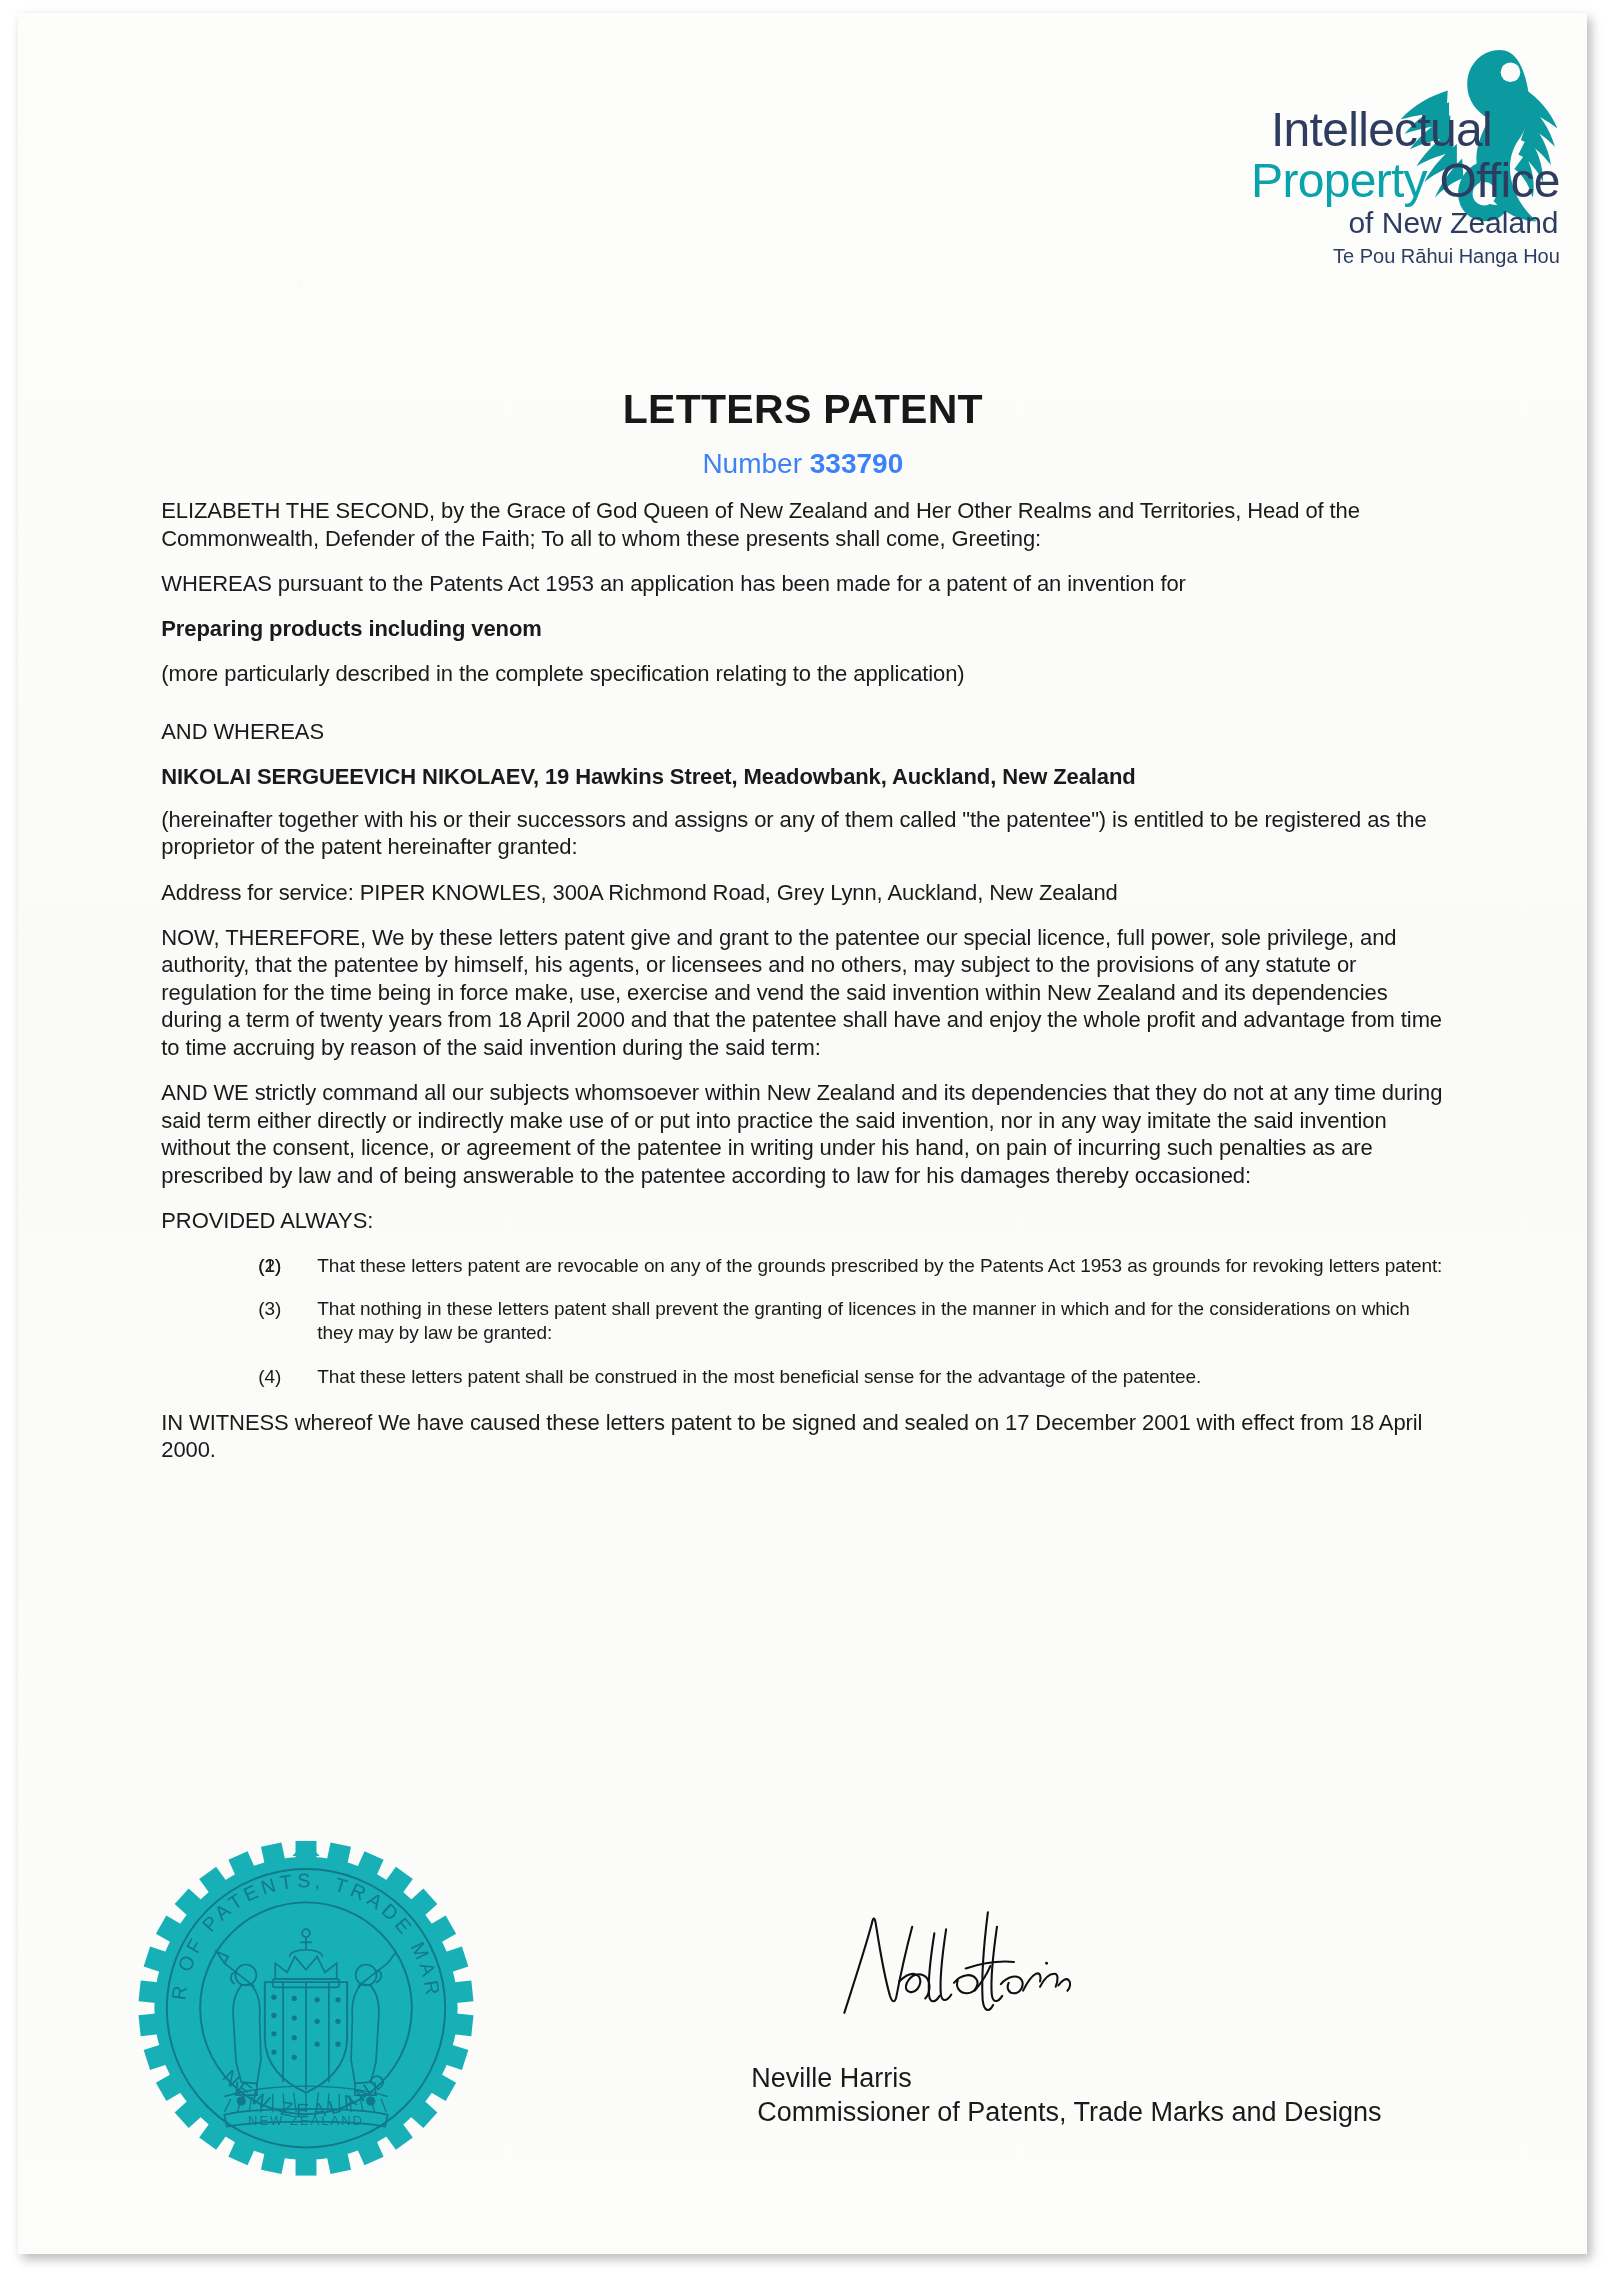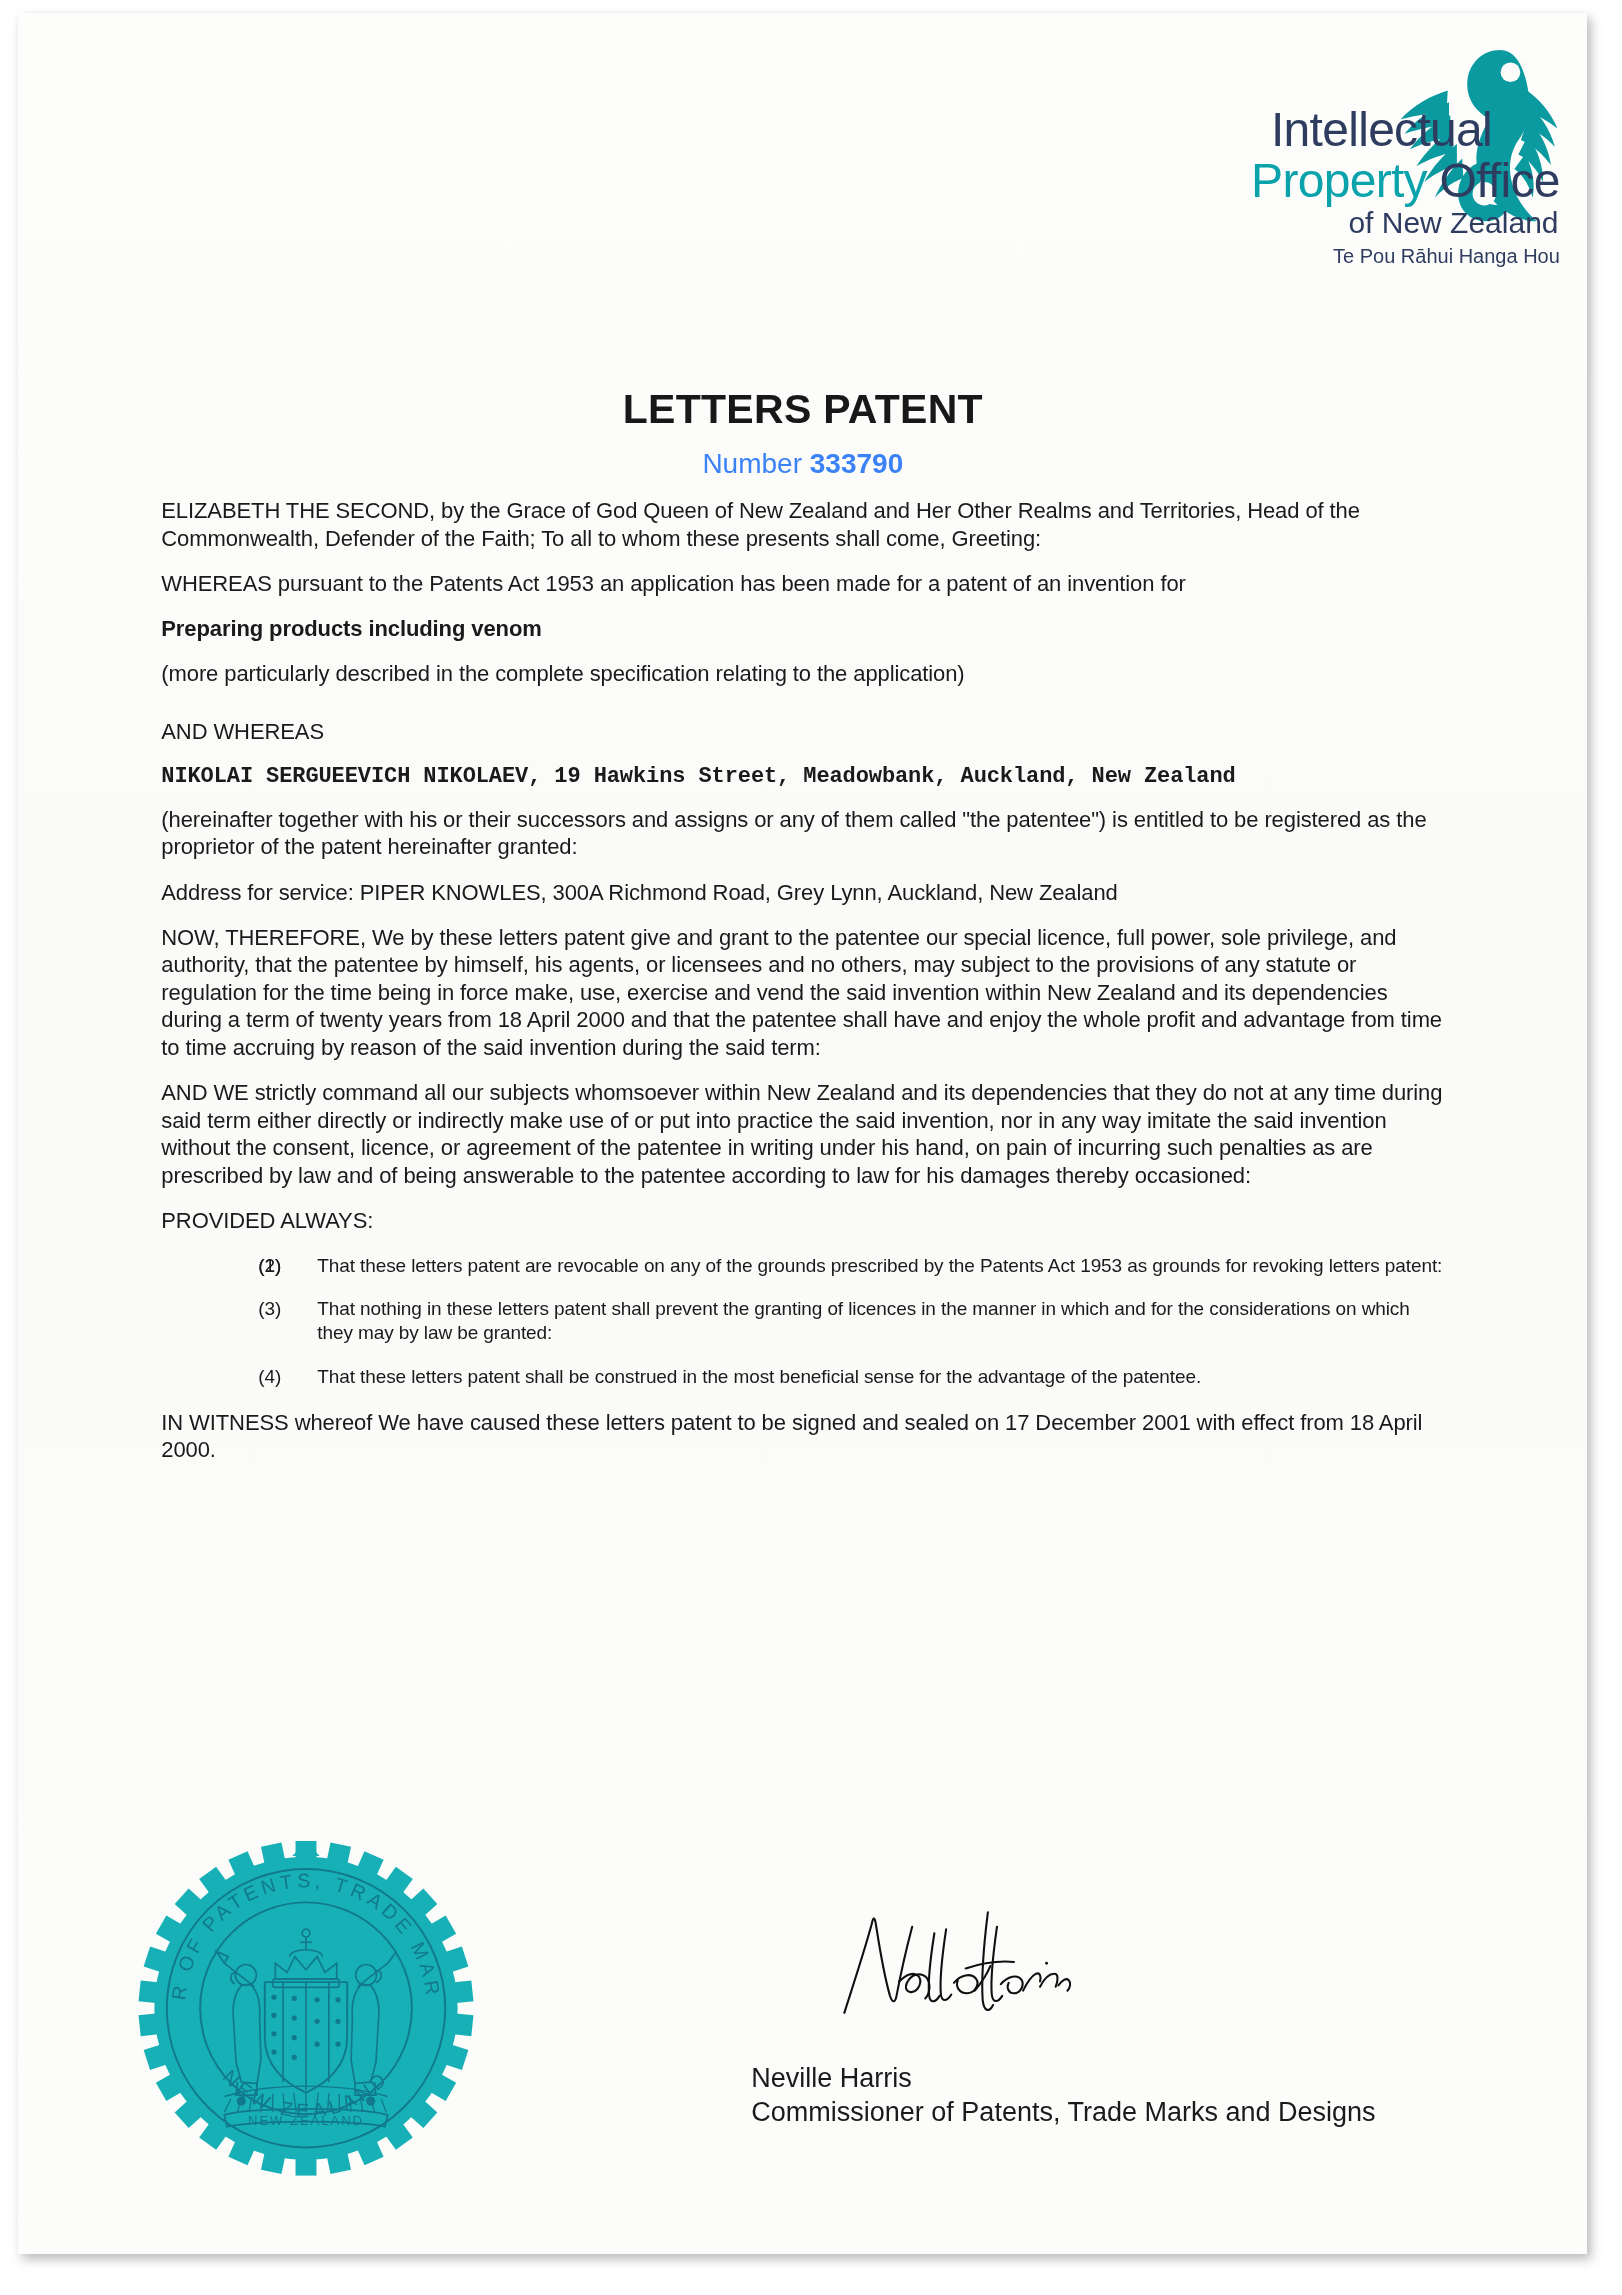--- a/index.html
+++ b/index.html
@@ -122,21 +122,21 @@
     width: 1289px;
     color: #1a1a1a;
   }
   p.para {
     margin: 0 0 17.7px 0;
     font-size: 22px;
     line-height: 27.5px;
     letter-spacing: -0.1px;
   }
   p.para.bold { font-weight: bold; }
-  p.tight { margin-bottom: 15.7px; font-family: Liberation Mono, monospace; }
+  p.tight { margin-bottom: 15.7px; }
   p.gap-big { margin-bottom: 30px; }
 
   
   .provisos {
     margin: 9.2px 0 0 0;
     padding: 0;
     list-style: none;
   }
   .provisos li {
     position: relative;
@@ -179,20 +179,21 @@
   .sig-name {
     font-size: 27px;
     line-height: 34px;
     color: #1a1a1a;
     margin-top: 26px;
   }
   .sig-role {
     font-size: 27px;
     line-height: 34px;
     color: #1a1a1a;
+    margin-left: 6px;
   }
 </style>
 </head>
 <body>
 
 <div class="page">
   <div class="paper-noise"></div>
 
   <div class="logo-block">
 

